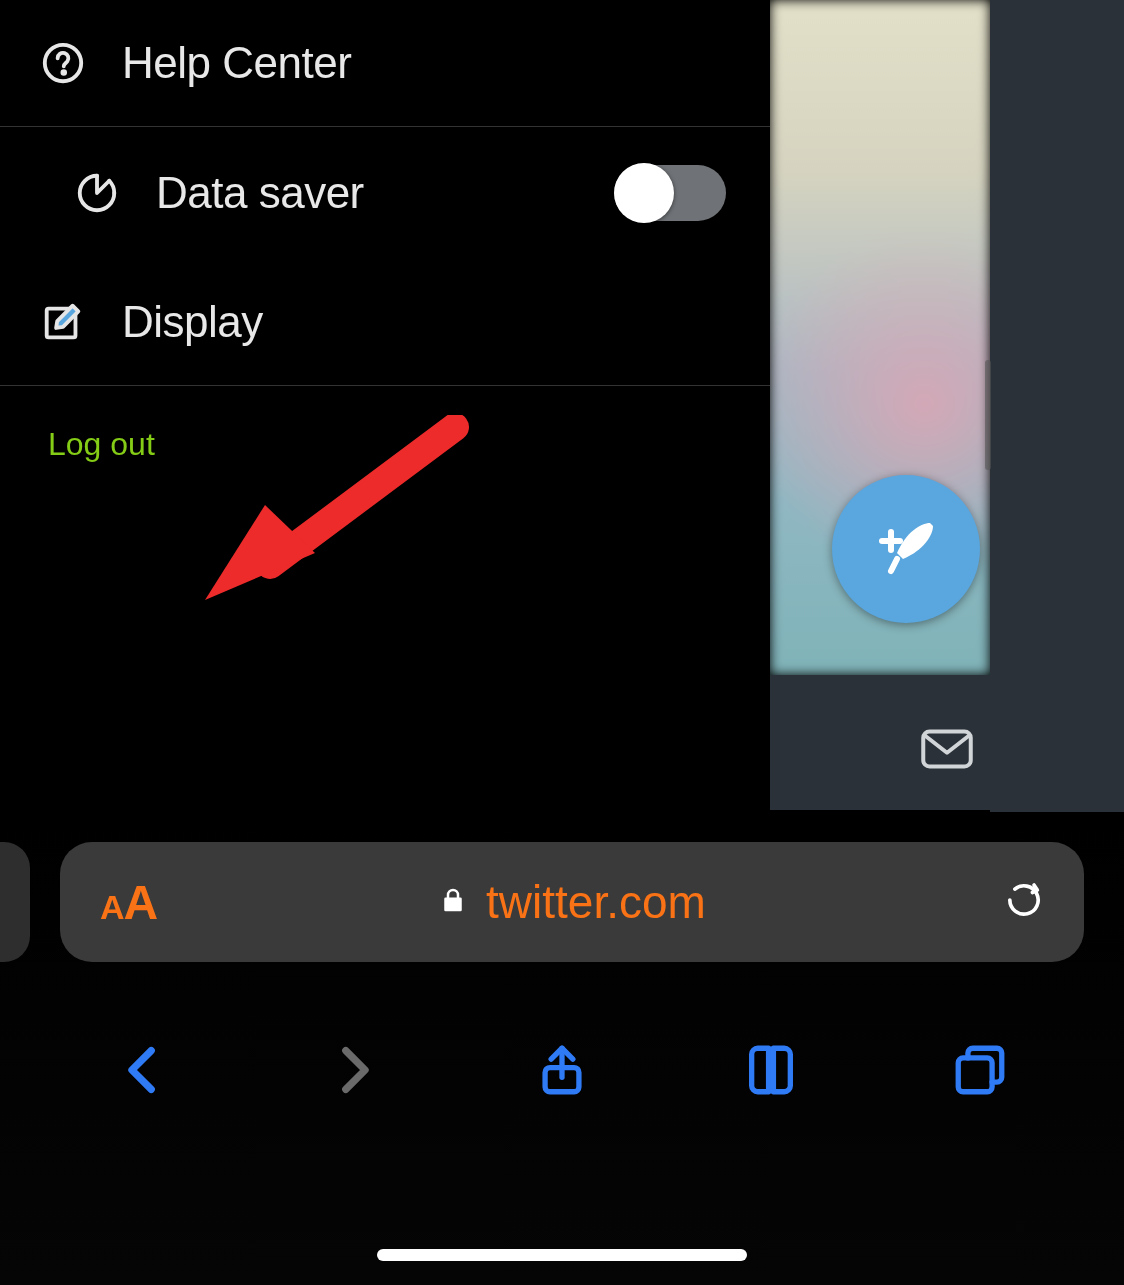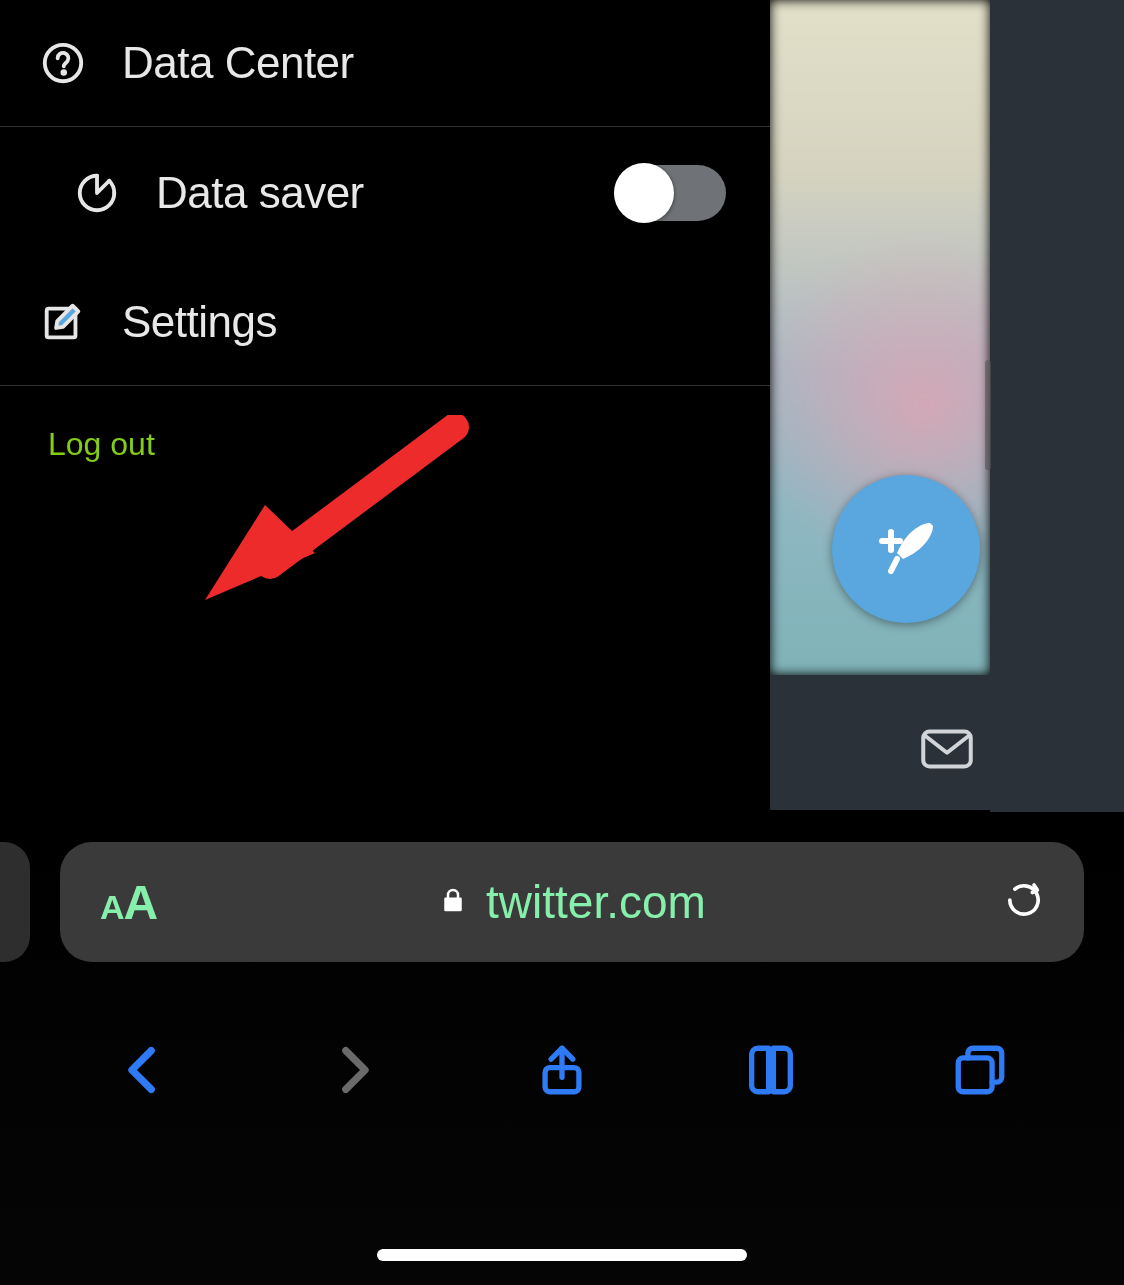--- a/index.html
+++ b/index.html
@@ -85,21 +85,21 @@
   }
   .tab-peek {
     width: 30px; height: 120px; margin-left: 0;
     border-top-right-radius: 26px; border-bottom-right-radius: 26px;
     background: #2e2e2e;
   }
   .addr {
     flex:1; margin: 0 40px 0 30px; height: 120px; border-radius: 32px;
     background: #3a3a3a;
     display:flex; align-items:center; position:relative;
-    color:#86efac;
+    color:#f97316;
   }
   .addr .aa { position:absolute; left:40px; font-size:48px; font-weight:600; letter-spacing:-1px;}
   .addr .aa .small { font-size: 34px; }
   .addr .center { margin: 10px auto; display:flex; align-items:center; gap:18px; font-size:46px; font-weight:500;}
   .addr .reload { position:absolute; right:40px; }
   .addr .reload svg { width:40px; height:40px; color:#fff;}
   .lock svg { width: 30px; height: 36px; color:#fff;}
 
   .toolbar {
     position:absolute; left:0; top: 200px; width: 1124px; height: 120px;
@@ -152,21 +152,21 @@
 
 
     <div class="menu-item">
       <span class="icon">
         <svg viewBox="0 0 24 24" fill="none" stroke="currentColor" stroke-width="2" stroke-linecap="round" stroke-linejoin="round">
             <circle cx="12" cy="12" r="9.5"></circle>
             <path d="M9.2 9.5a2.8 2.8 0 115.1 1.6c-.7 1-1.9 1.4-1.9 2.6"></path>
             <circle cx="12.4" cy="17" r="0.7" fill="currentColor"></circle>
           </svg>
       </span>
-      <span class="menu-label">Data Center</span>
+      <span class="menu-label">Help Center</span>
     </div>
 
     <div class="divider"></div>
 
     <div class="menu-item row-flex">
       <div style="display:flex;align-items:center;gap:36px;">
         <span class="icon">
           <svg viewBox="0 0 24 24" fill="none" stroke="currentColor" stroke-width="2" stroke-linecap="round" stroke-linejoin="round">
               <path d="M12 3a9 9 0 109 9"></path>
               <path d="M12 3v9l6.4-6.4"></path>
@@ -180,21 +180,21 @@
       </div>
     </div>
 
     <div class="menu-item">
       <span class="icon">
         <svg viewBox="0 0 24 24" fill="none" stroke="currentColor" stroke-width="2" stroke-linecap="round" stroke-linejoin="round">
             <rect x="3.5" y="5" width="15" height="15" rx="1"></rect>
             <path d="M17 3.5l3 3-8 8-3.6.6.6-3.6z" fill="#5aa6de" stroke="currentColor"></path>
           </svg>
       </span>
-      <span class="menu-label">Settings</span>
+      <span class="menu-label">Display</span>
     </div>
 
     <div class="divider"></div>
 
     <div class="logout">
       <span>Log out</span>
     </div>
 
   </div>
 

